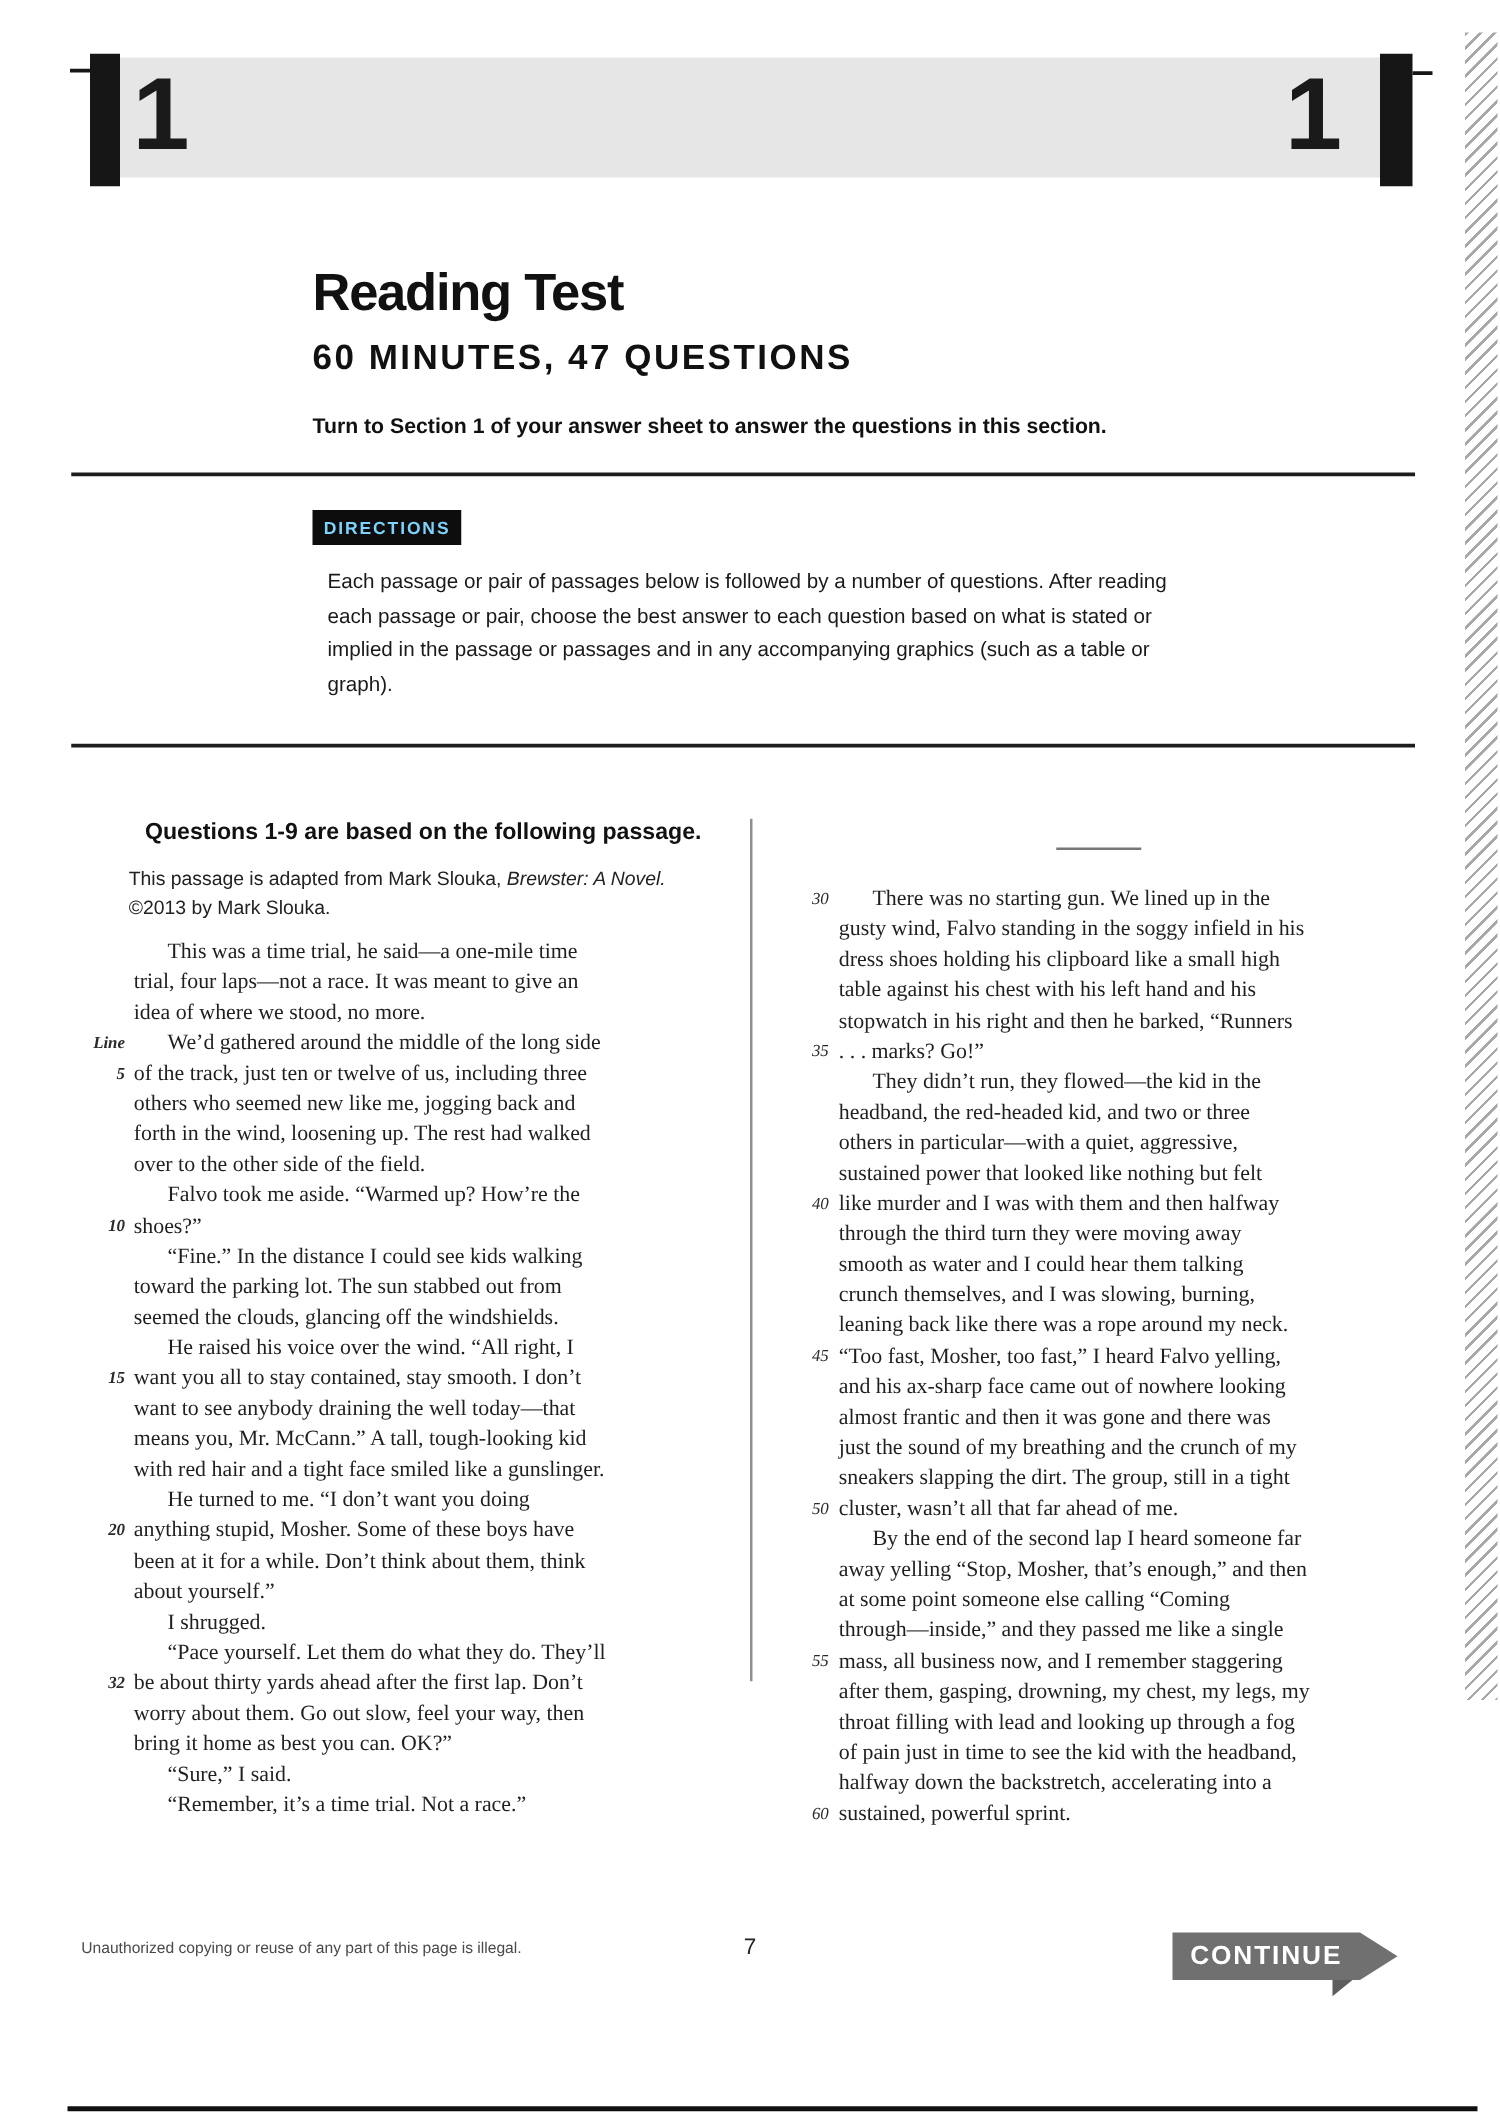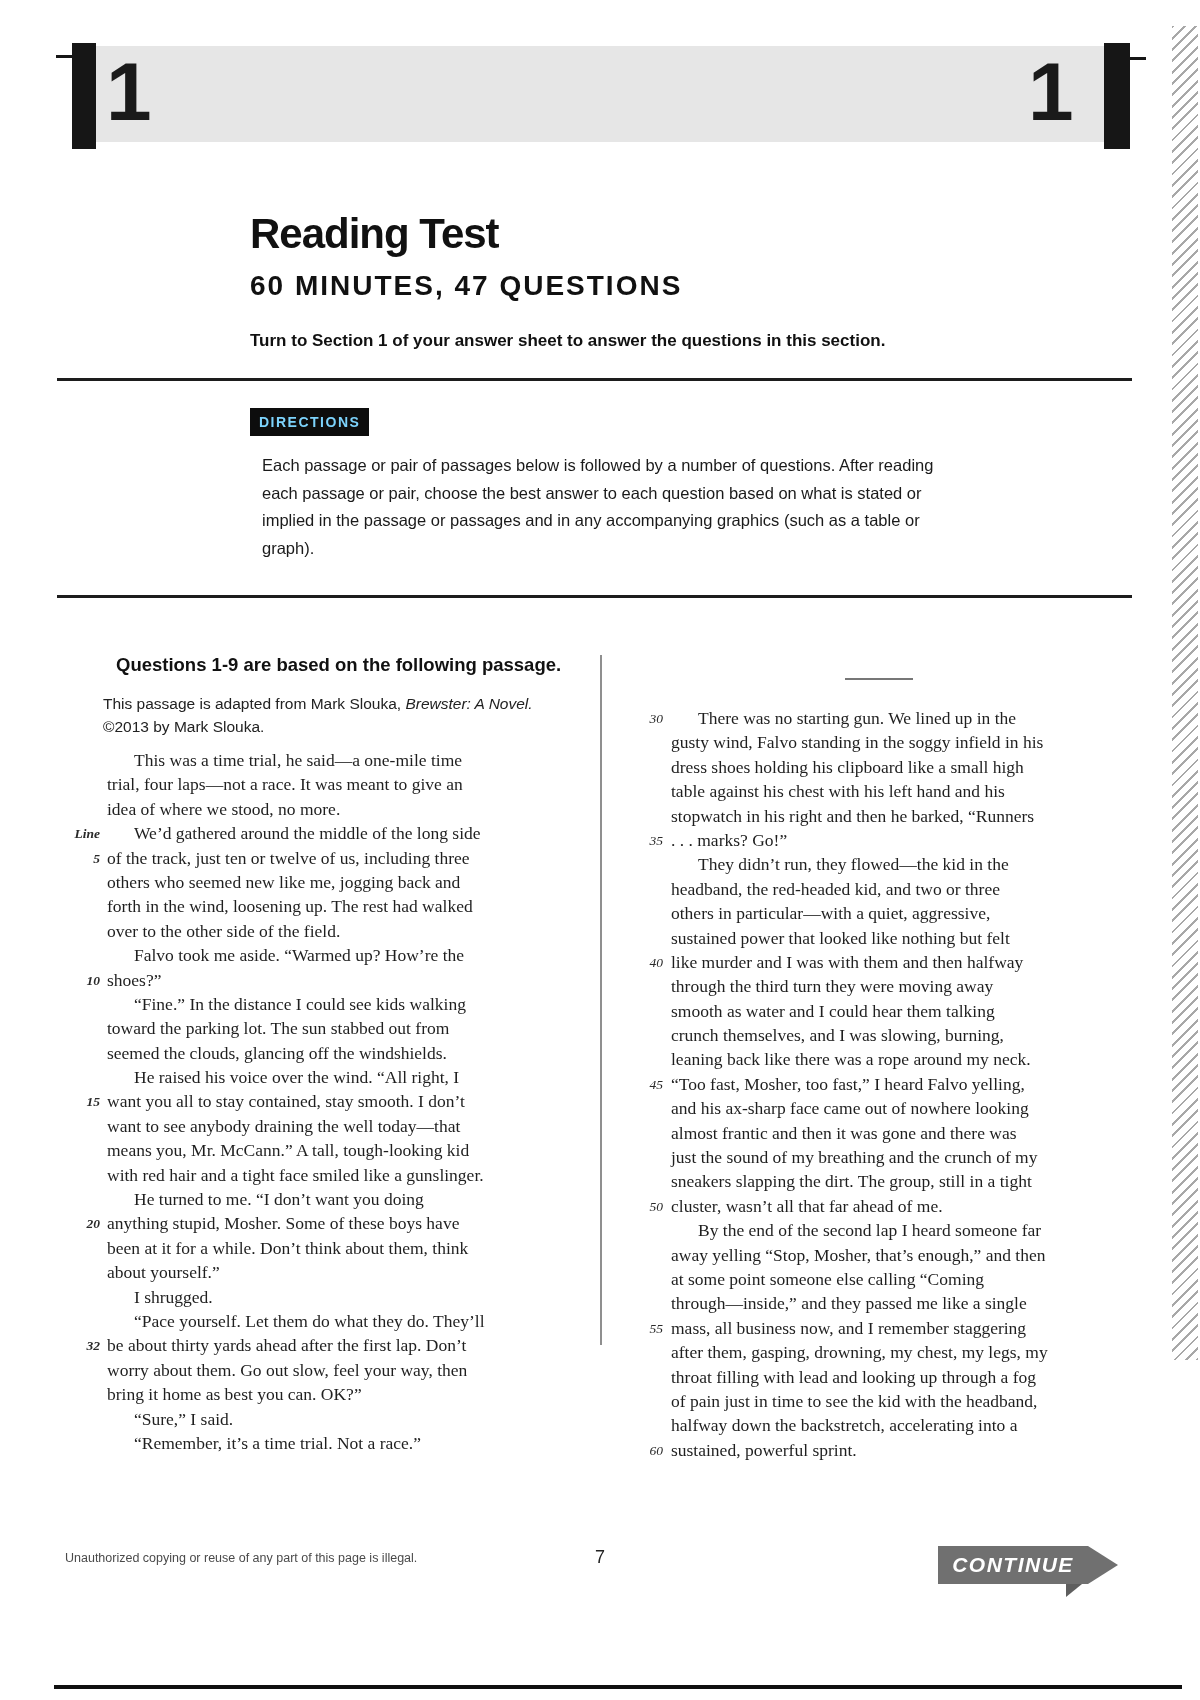--- a/index.html
+++ b/index.html
@@ -53,21 +53,21 @@
   .pn{font-style:italic;font-size:13.5px;color:#2a2a2a;padding-top:1px;}
   .col1 .pt{margin-left:7px;}
   .col2 .pt{margin-left:8px;}
   .pline.indent .pt{padding-left:27px;}
 
   
   .copyright{left:65px;top:1551px;font-size:12.5px;color:#4a4a4a;}
   .pagenum{left:560px;top:1547px;width:80px;text-align:center;font-size:18px;color:#222;}
   .continue-btn{left:938px;top:1546px;width:150px;height:38px;background:#707070;
     display:flex;align-items:center;justify-content:center;cursor:pointer;}
-  .continue-label{color:#fff;font-size:21px;font-weight:800;letter-spacing:1.5px;font-style:italic;}
+  .continue-label{color:#fff;font-size:21px;font-weight:800;letter-spacing:1.5px;}
   .continue-arrow{position:absolute;left:150px;top:0;width:0;height:0;
     border-top:19px solid transparent;border-bottom:19px solid transparent;
     border-left:30px solid #707070;}
   .continue-fold{position:absolute;left:128px;top:38px;width:0;height:0;
     border-top:13px solid #5e5e5e;border-right:16px solid transparent;}
 </style>
 </head>
 <body>
 
 <div class="abs hatch"></div>

